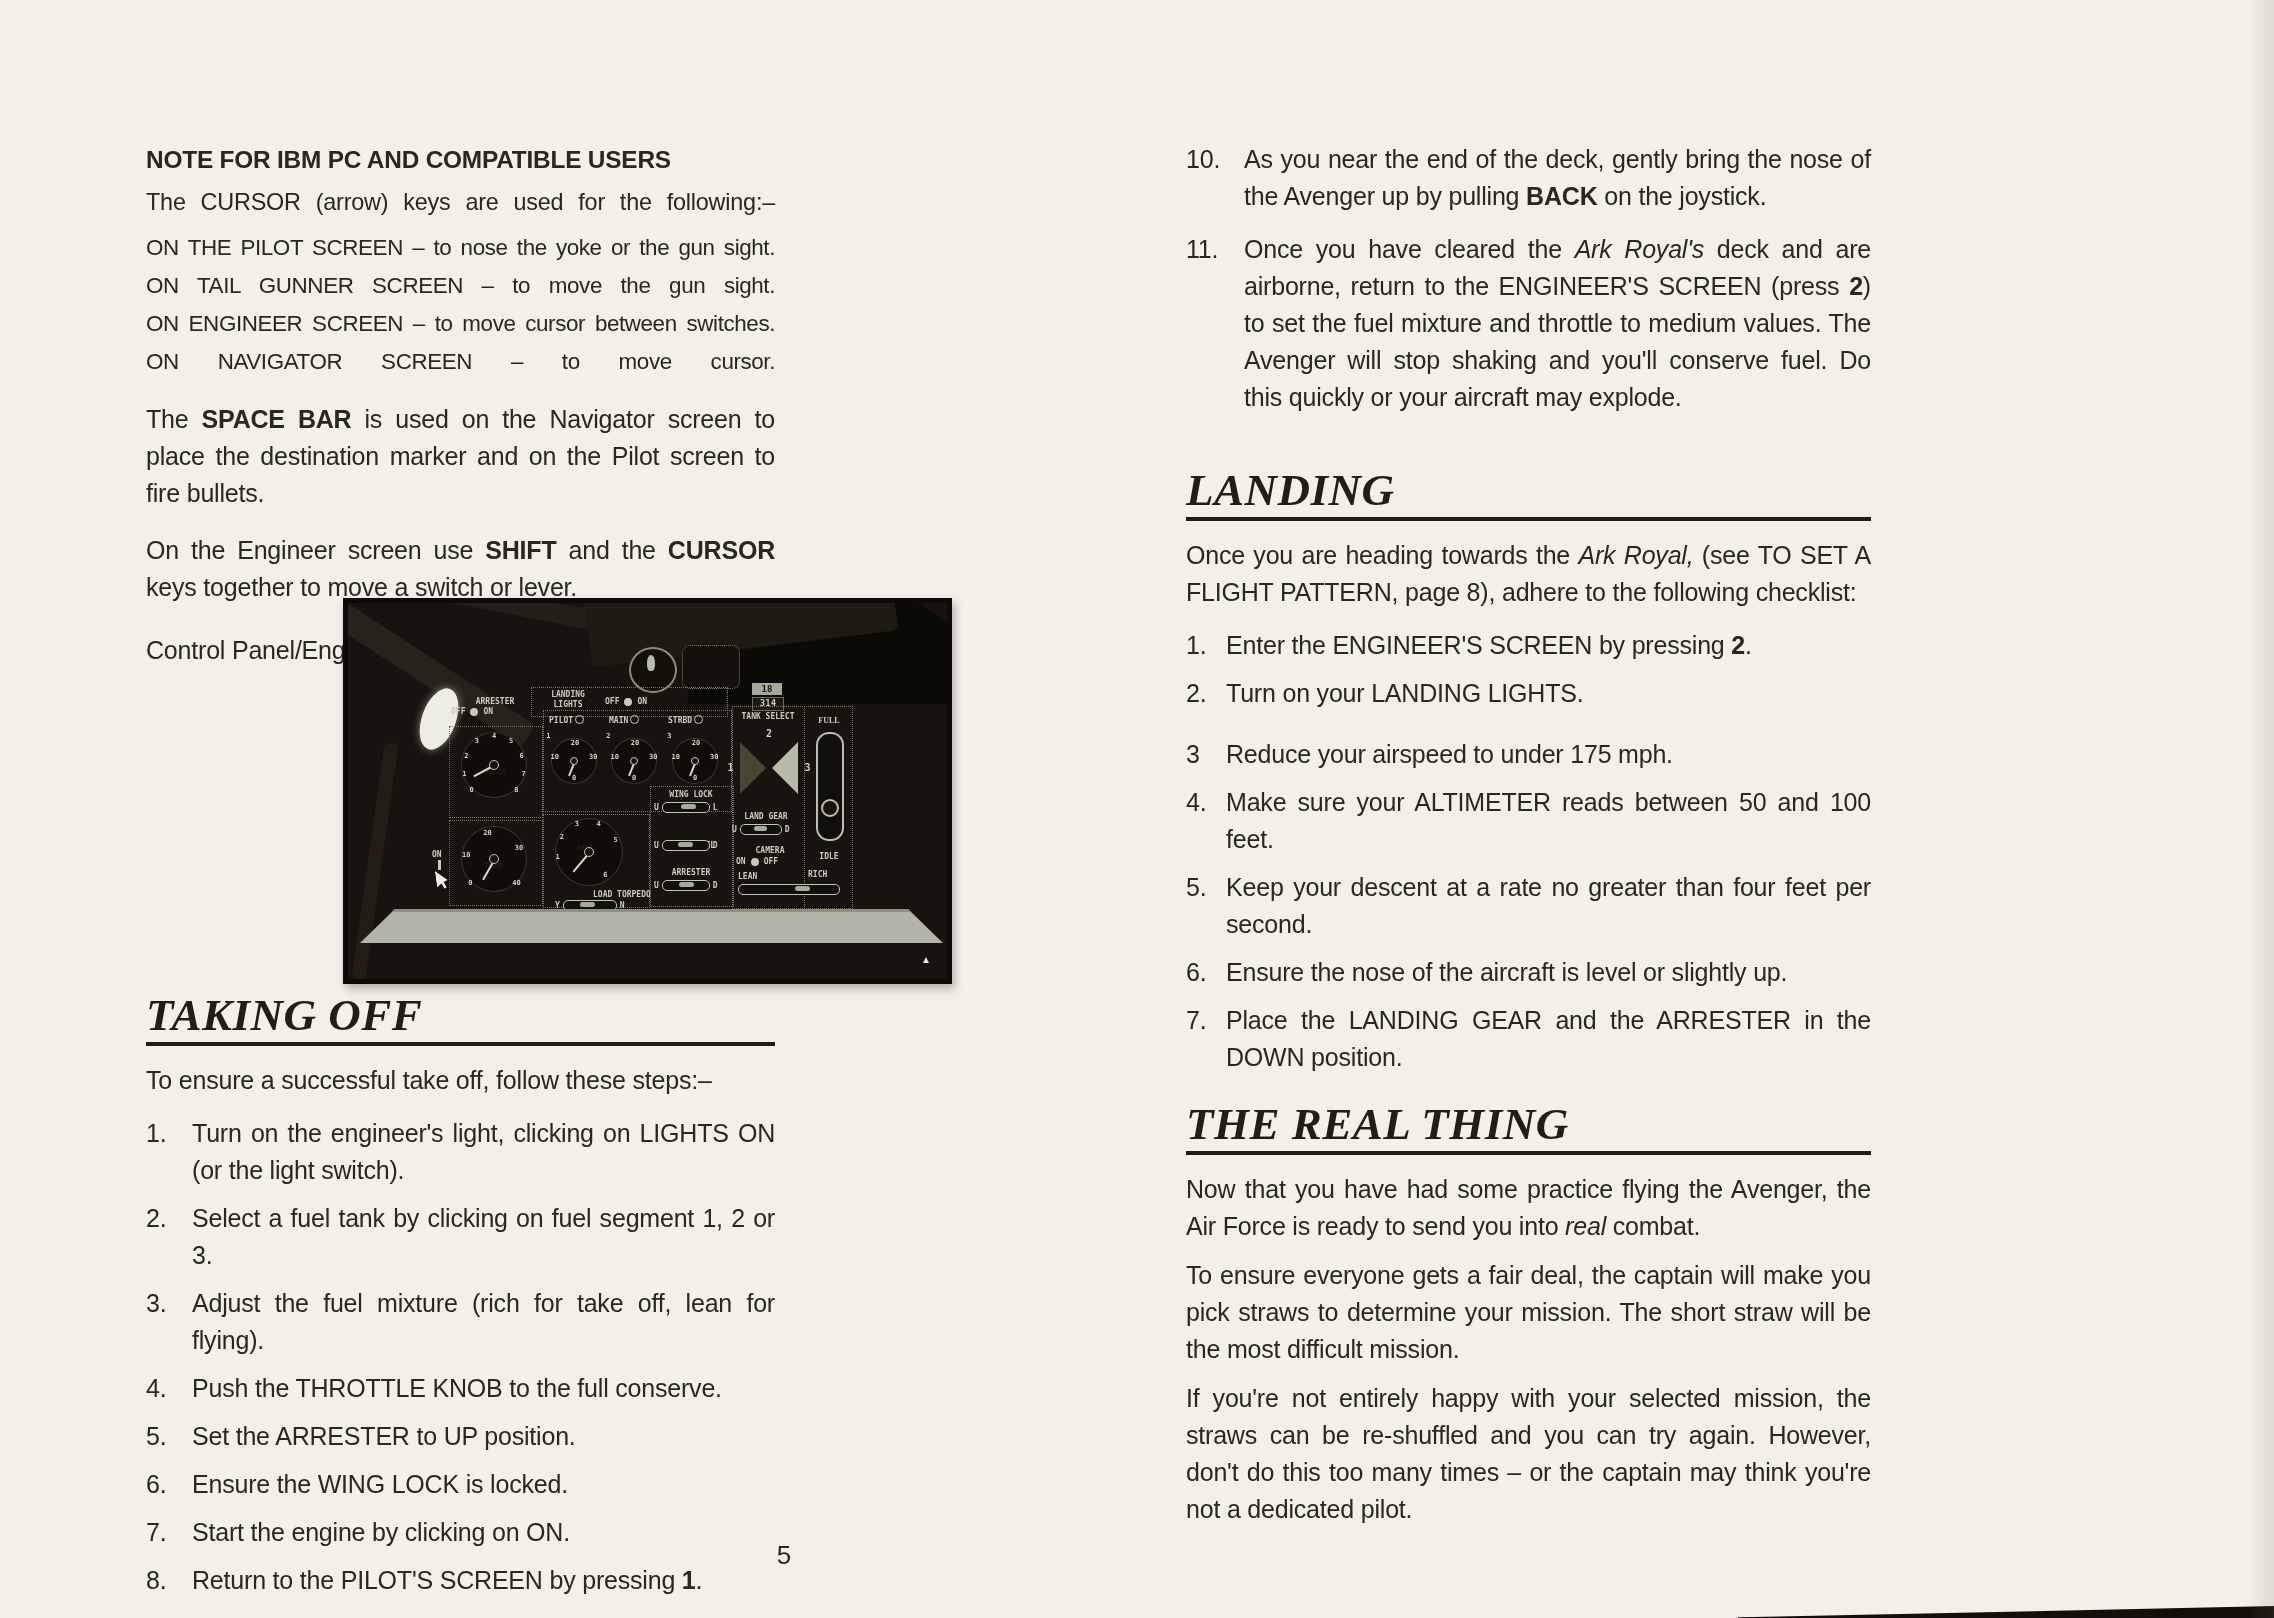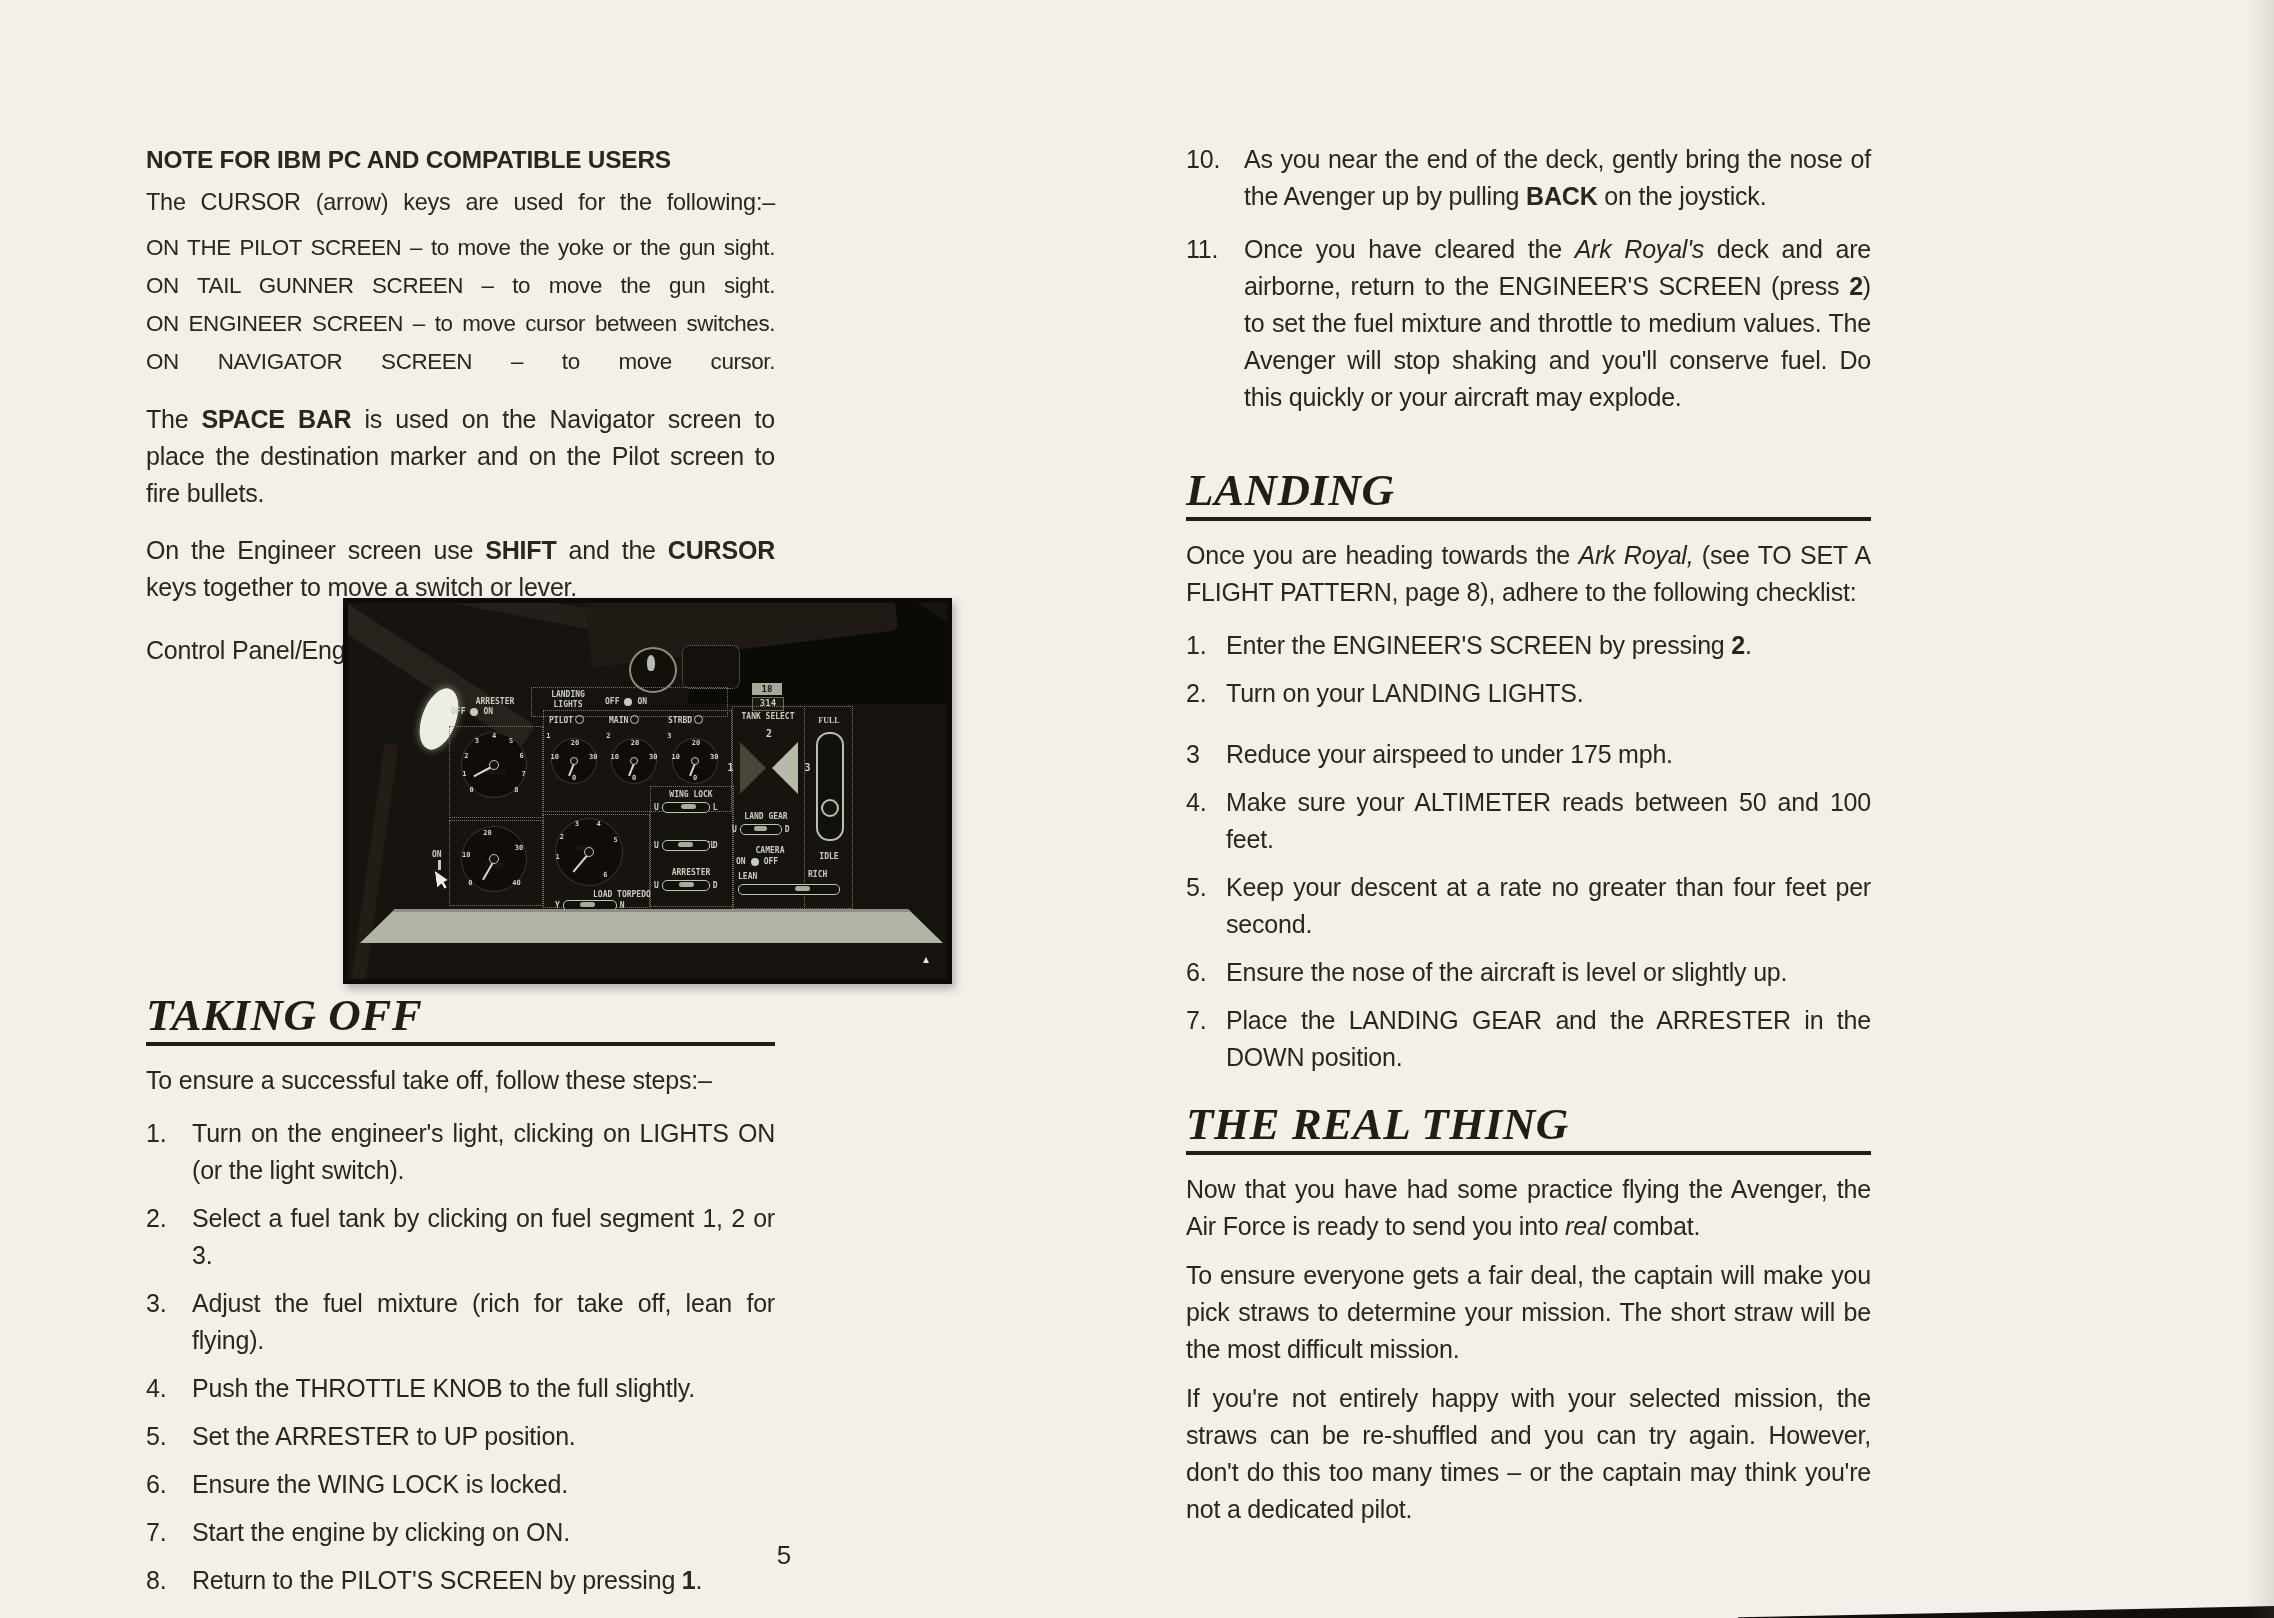--- a/index.html
+++ b/index.html
@@ -65,21 +65,21 @@
   .tri{position:absolute;}
   .cursor{position:absolute;width:14px;height:19px;background:#efeee6;
           clip-path:polygon(0 0,0 86%,36% 70%,52% 100%,68% 93%,52% 64%,82% 56%);}
 </style>
 </head>
 <body>
 
 <div class="note-block bodytxt">
   <p class="note-heading">NOTE FOR IBM PC AND COMPATIBLE USERS</p>
   <p class="intro-line">The CURSOR (arrow) keys are used for the following:–</p>
-  <p class="on-line">ON THE PILOT SCREEN – to move the yoke or the gun sight.</p>
+  <p class="on-line">ON THE PILOT SCREEN – to nose the yoke or the gun sight.</p>
   <p class="on-line">ON TAIL GUNNER SCREEN – to move the gun sight.</p>
   <p class="on-line">ON ENGINEER SCREEN – to move cursor between switches.</p>
   <p class="on-line">ON NAVIGATOR SCREEN – to move cursor.</p>
   <p class="para"><span>The </span><span style="font-weight: bold;">SPACE BAR</span><span> is used on the Navigator screen to place the destination marker and on the Pilot screen to fire bullets.</span></p>
   <p class="para"><span>On the Engineer screen use </span><span style="font-weight: bold;">SHIFT</span><span> and the </span><span style="font-weight: bold;">CURSOR</span><span> keys together to move a switch or lever.</span></p>
   <p class="caption">Control Panel/Engineer View</p>
 </div>
 
 <div class="panel-shot">
 
@@ -285,21 +285,21 @@
     <div class="step">
         <span class="num t-num">2.</span>
         <span class="txt"><span>Select a fuel tank by clicking on fuel segment 1, 2 or 3.</span></span>
       </div>
     <div class="step">
         <span class="num t-num">3.</span>
         <span class="txt"><span>Adjust the fuel mixture (rich for take off, lean for flying).</span></span>
       </div>
     <div class="step">
         <span class="num t-num">4.</span>
-        <span class="txt"><span>Push the THROTTLE KNOB to the full slightly.</span></span>
+        <span class="txt"><span>Push the THROTTLE KNOB to the full conserve.</span></span>
       </div>
     <div class="step">
         <span class="num t-num">5.</span>
         <span class="txt"><span>Set the ARRESTER to UP position.</span></span>
       </div>
     <div class="step">
         <span class="num t-num">6.</span>
         <span class="txt"><span>Ensure the WING LOCK is locked.</span></span>
       </div>
     <div class="step">

